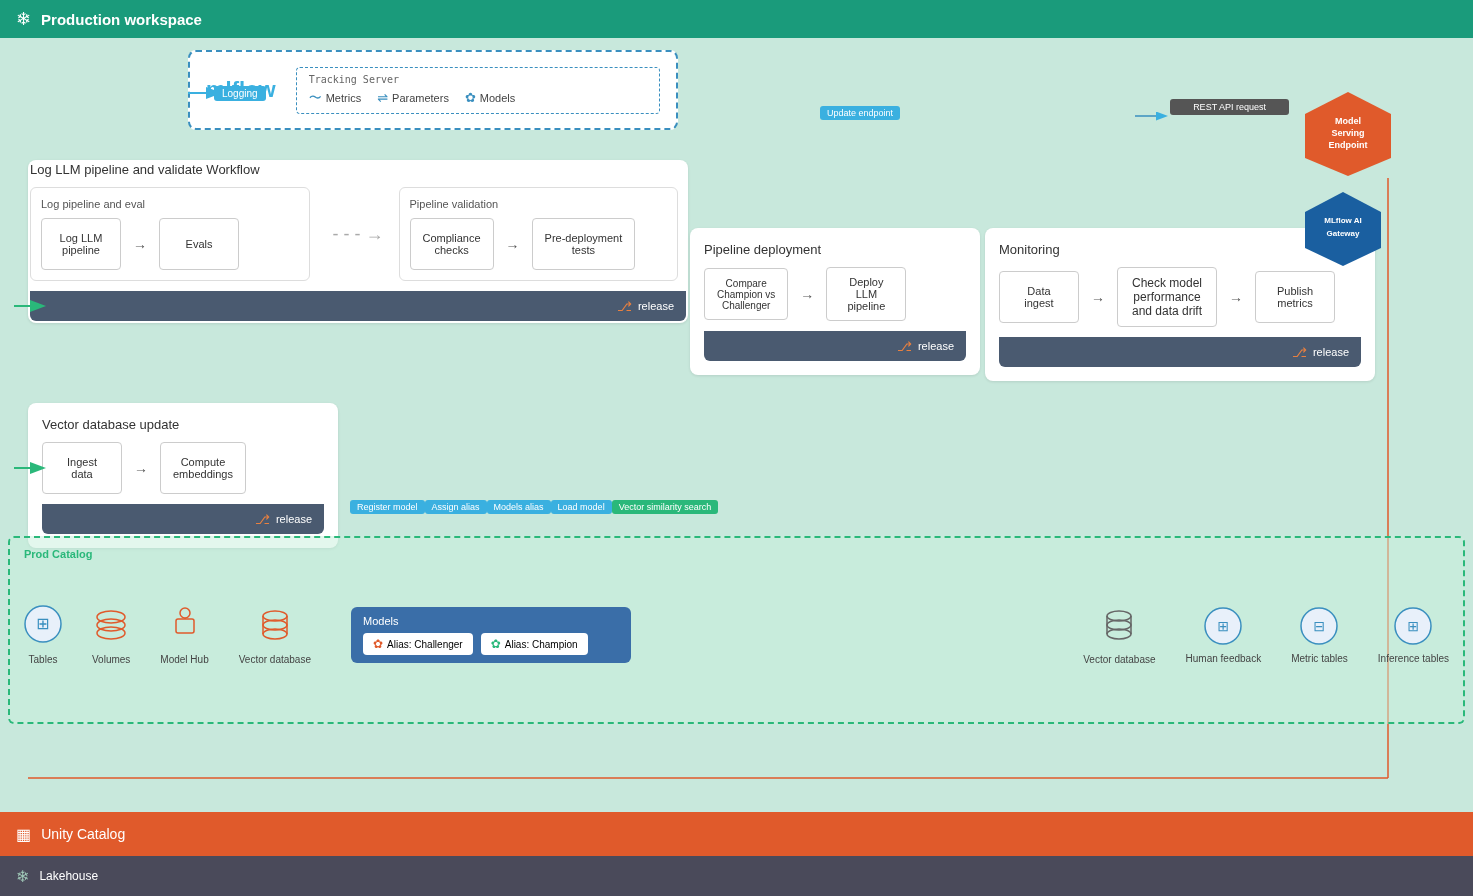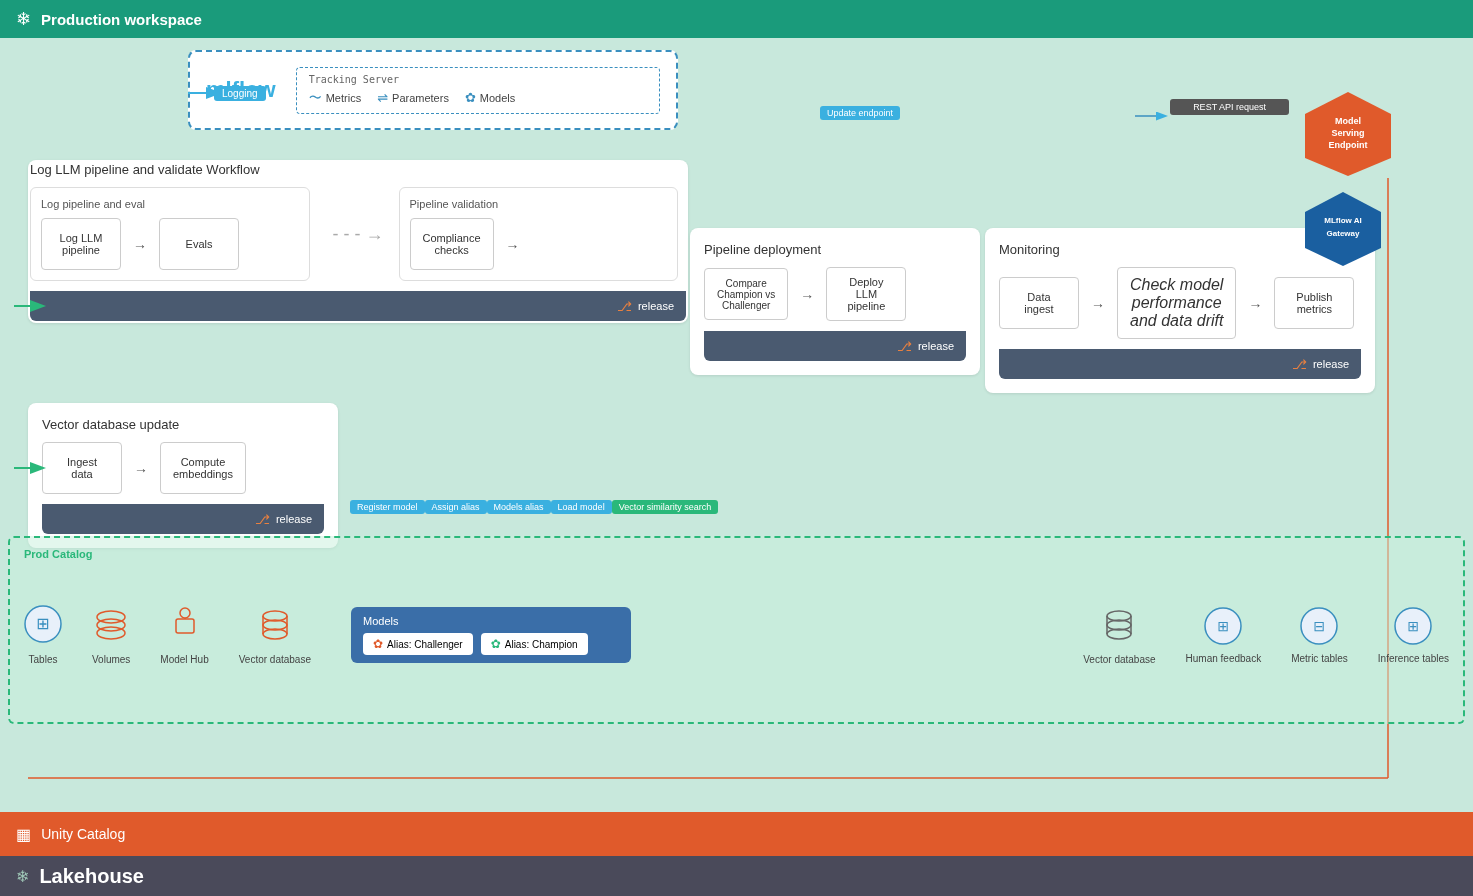--- a/index.html
+++ b/index.html
@@ -24,21 +24,21 @@
       left: 0;
       right: 0;
       height: 40px;
       background: #4a4a5a;
       display: flex;
       align-items: center;
       padding: 0 16px;
       gap: 10px;
     }
     .bottom-bar-icon { color: #a0c8b8; font-size: 16px; }
-    .bottom-bar-title { color: white; font-size: 20px; font-weight: bold; }
+    .bottom-bar-title { color: white; font-size: 12px; }
 
     
     .unity-bar {
       position: absolute;
       bottom: 40px;
       left: 0;
       right: 0;
       height: 44px;
       background: #e05a2b;
       display: flex;
@@ -264,20 +264,22 @@
       </div>
 
       <div style="display:flex; align-items:center; color:#aaa; font-size:18px;">- - - →</div>
 
       <div class="sub-panel" style="flex:1;">
         <div class="sub-panel-title">Pipeline validation</div>
         <div style="display:flex; align-items:center; gap:8px;">
           <div class="proc-box" style="white-space:pre-line;">Compliance
 checks</div>
           <span class="arrow">→</span>
+          <div class="proc-box" style="white-space:pre-line;">Pre-deployment
+tests</div>
         </div>
       </div>
     </div>
 
     <div class="release-bar">
       <span class="git-icon">⎇</span>
       <span class="release-text">release</span>
     </div>
   </div>
 
@@ -297,21 +299,21 @@
       <span class="release-text">release</span>
     </div>
   </div>
 
   <div style="position:absolute; top:190px; left:985px; width:390px; background:white; border-radius:8px; padding:14px; box-shadow:0 1px 3px rgba(0,0,0,0.1);">
     <div class="workflow-title">Monitoring</div>
     <div style="display:flex; align-items:center; gap:8px;">
       <div class="proc-box" style="white-space:pre-line; font-size:11px;">Data
 ingest</div>
       <span class="arrow">→</span>
-      <div class="proc-box" style="white-space:pre-line; font-size:16px; min-width:100px;font-style:italic;">Check model
+      <div class="proc-box" style="white-space:pre-line; font-size:12px; min-width:100px;">Check model
 performance
 and data drift</div>
       <span class="arrow">→</span>
       <div class="proc-box" style="white-space:pre-line; font-size:11px;">Publish
 metrics</div>
     </div>
     <div class="release-bar">
       <span class="git-icon">⎇</span>
       <span class="release-text">release</span>
     </div>

